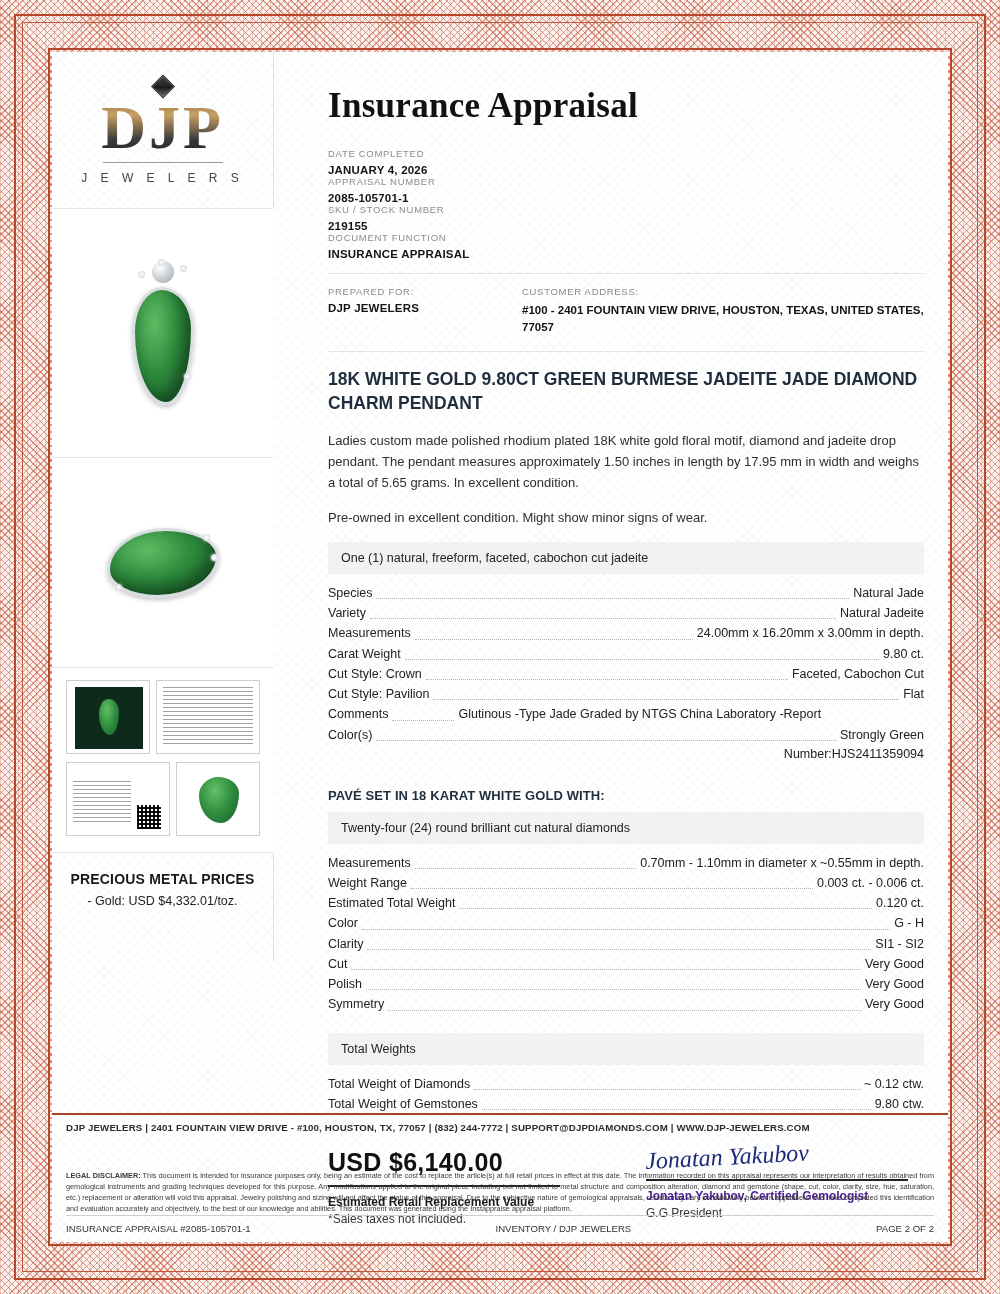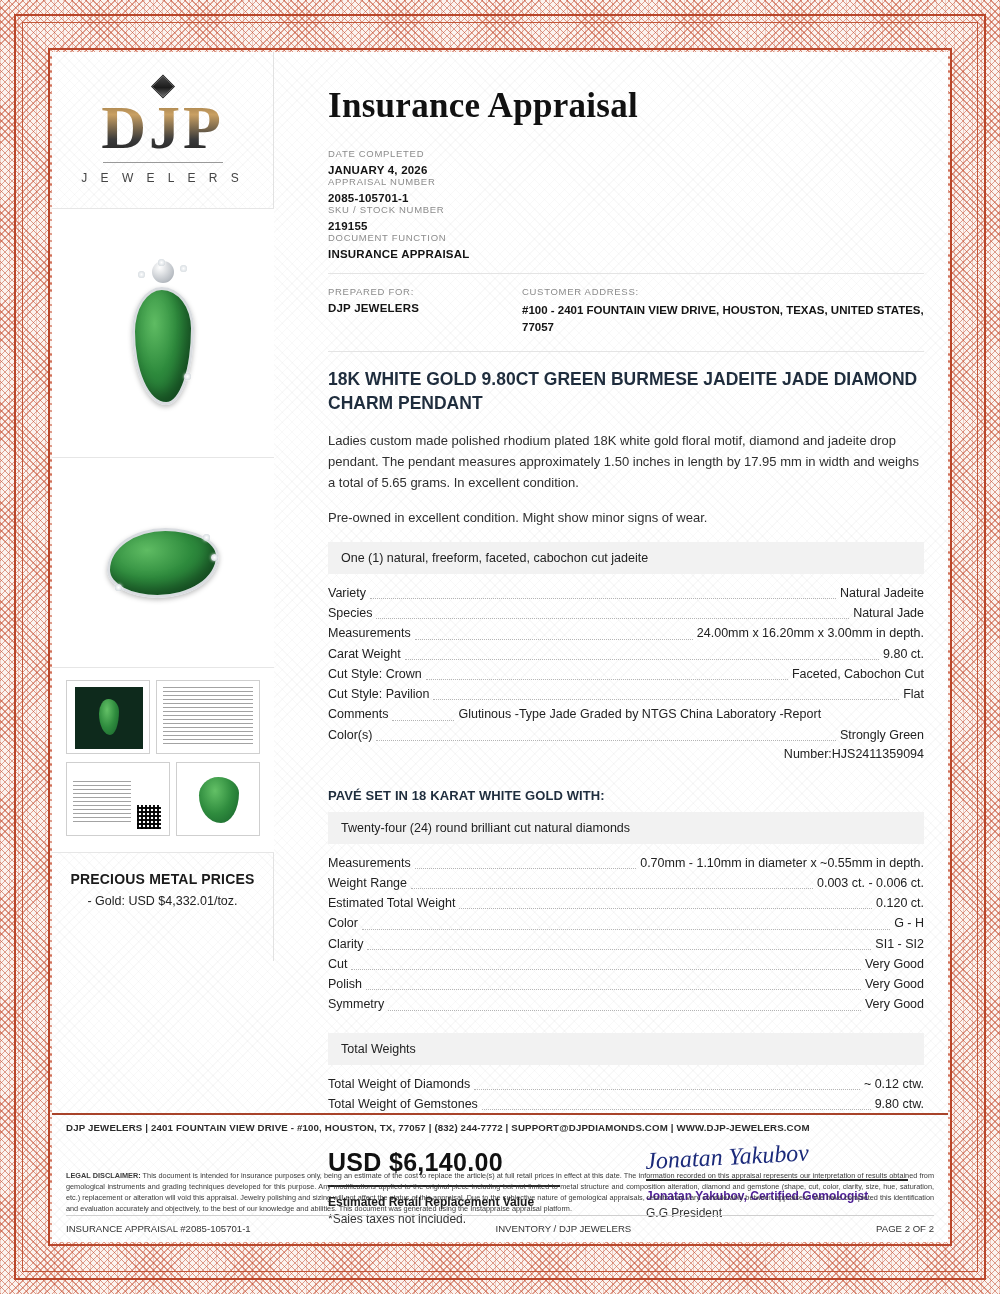--- a/index.html
+++ b/index.html
@@ -436,28 +436,28 @@
       <div class="hr-light" style="margin-top:16px;"></div>
 
       <div class="item-title">18K WHITE GOLD 9.80CT GREEN BURMESE JADEITE JADE DIAMOND CHARM PENDANT</div>
 
       <p class="para">Ladies custom made polished rhodium plated 18K white gold floral motif, diamond and jadeite drop pendant. The pendant measures approximately 1.50 inches in length by 17.95 mm in width and weighs a total of 5.65 grams. In excellent condition.</p>
       <p class="para">Pre-owned in excellent condition. Might show minor signs of wear.</p>
 
       <div class="band">One (1) natural, freeform, faceted, cabochon cut jadeite</div>
 
       <div class="spec">
+        <span class="k">Species</span>
+        <span class="dots"></span>
+        <span class="v">Natural Jade</span>
+      </div>
+      <div class="spec">
         <span class="k">Variety</span>
         <span class="dots"></span>
         <span class="v">Natural Jadeite</span>
-      </div>
-      <div class="spec">
-        <span class="k">Species</span>
-        <span class="dots"></span>
-        <span class="v">Natural Jade</span>
       </div>
       <div class="spec">
         <span class="k">Measurements</span>
         <span class="dots"></span>
         <span class="v">24.00mm x 16.20mm x 3.00mm in depth.</span>
       </div>
       <div class="spec">
         <span class="k">Carat Weight</span>
         <span class="dots"></span>
         <span class="v">9.80 ct.</span>

